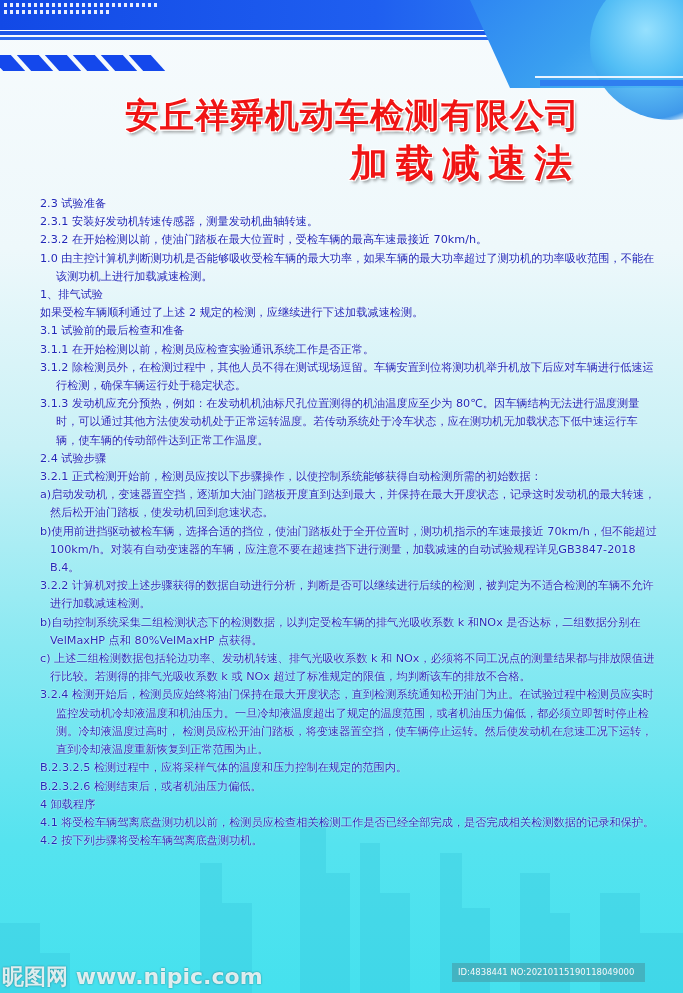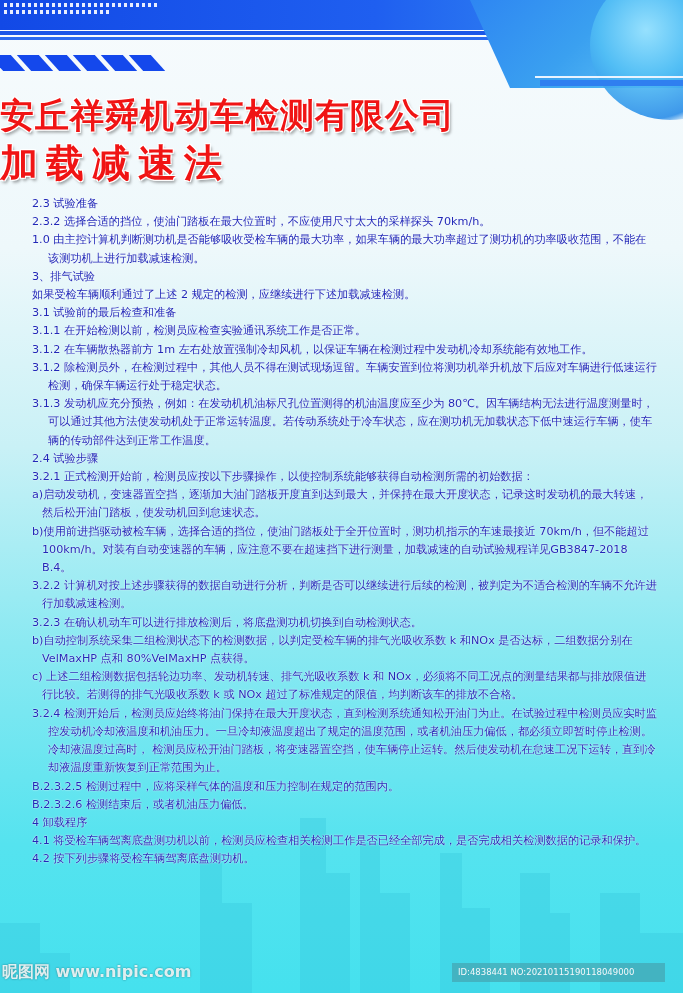--- a/index.html
+++ b/index.html
@@ -37,49 +37,49 @@
     position: absolute; left: 540px; top: 80px; width: 143px; height: 6px; background: #2f7ff0;
   }
   .hdr-line3b {
     position: absolute; left: 535px; top: 76px; width: 148px; height: 2px; background: #eaf4ff;
   }
   .stripes { position: absolute; left: 0; top: 55px; display: flex; gap: 3px; }
   .stripe { width: 22px; height: 16px; background: #1448ec; transform: skewX(42deg); margin-left: 3px; }
   .stripe:first-child { margin-left: -4px; }
 
   
-  .title-wrap { position: absolute; left: 0; top: 94px; width: 580px; text-align: left; }
+  .title-wrap { position: absolute; left: 0; top: 94px; width: 580px; text-align: right; }
   .title1, .title2 {
     color: #f01414; font-weight: bold;
     text-shadow: 1px 1px 0 #fff, -1px -1px 0 #fff, 1px -1px 0 #fff, -1px 1px 0 #fff, 2px 3px 3px rgba(0,0,0,0.35);
   }
   .title1 { font-size: 34px; letter-spacing: 1px; line-height: 42px; }
   .title2 { font-size: 38px; letter-spacing: 8px; line-height: 50px; margin-top: 2px; }
 
   
   .city { position: absolute; left: 0; bottom: 0; width: 683px; height: 200px; opacity: 0.35; }
   .city div { position: absolute; bottom: 0; background: #36c7dd; }
 
   
   .content {
     position: absolute; left: 32px; top: 195px; width: 625px;
     color: #2128b8; font-size: 11.2px; line-height: 18.2px;
     text-shadow: 0 0 1px #fff, 0 0 2px rgba(255,255,255,0.6);
   }
-  .p { white-space: normal; }
+  .p { white-space: normal; margin-left: 8px; }
   .p.indent { padding-left: 16px; text-indent: -16px; }
   .p.indent-s { padding-left: 10px; text-indent: -10px; }
 
   
   .wm-nipic {
-    position: absolute; left: 2px; top: 962px; font-size: 16px; font-weight: bold;
+    position: absolute; left: 2px; top: 962px; font-size: 22px; font-weight: bold;
     color: rgba(255,255,255,0.85); text-shadow: 0 0 2px rgba(0,0,0,0.45); letter-spacing: 0px;
   }
   .wm-id {
-    position: absolute; left: 452px; top: 963px; width: 213px; height: 19px;
+    position: absolute; left: 452px; top: 963px; width: 193px; height: 19px;
     background: rgba(70,150,160,0.55); color: #f4f8fa;
     font-family: "DejaVu Sans", sans-serif; font-size: 8.5px; line-height: 19px; padding-left: 6px;
   }
 </style>
 </head>
 <body>
 
 <div class="hdr-band">
   <div class="hdr-dots">
     <div class="row" id="dots-row1">
@@ -164,35 +164,34 @@
   <div style="left:640px;width:43px;height:60px"></div>
 </div>
 
 <div class="title-wrap">
   <div class="title1">安丘祥舜机动车检测有限公司</div>
   <div class="title2">加载减速法</div>
 </div>
 
 <div class="content">
   <div class="p">2.3 试验准备</div>
-  <div class="p">2.3.2 选择合适的挡位，使油门踏板在最大位置时，不应使用尺寸太大的采样探头 70km/h。</div>
+  <div class="p">2.3.1 安装好发动机转速传感器，测量发动机曲轴转速。</div>
+  <div class="p">2.3.2 在开始检测以前，使油门踏板在最大位置时，受检车辆的最高车速最接近 70km/h。</div>
   <div class="p indent">1.0 由主控计算机判断测功机是否能够吸收受检车辆的最大功率，如果车辆的最大功率超过了测功机的功率吸收范围，不能在该测功机上进行加载减速检测。</div>
-  <div class="p">3、排气试验</div>
+  <div class="p">1、排气试验</div>
   <div class="p">如果受检车辆顺利通过了上述 2 规定的检测，应继续进行下述加载减速检测。</div>
   <div class="p">3.1 试验前的最后检查和准备</div>
   <div class="p">3.1.1 在开始检测以前，检测员应检查实验通讯系统工作是否正常。</div>
-  <div class="p">3.1.2 在车辆散热器前方 1m 左右处放置强制冷却风机，以保证车辆在检测过程中发动机冷却系统能有效地工作。</div>
   <div class="p indent">3.1.2 除检测员外，在检测过程中，其他人员不得在测试现场逗留。车辆安置到位将测功机举升机放下后应对车辆进行低速运行检测，确保车辆运行处于稳定状态。</div>
   <div class="p indent">3.1.3 发动机应充分预热，例如：在发动机机油标尺孔位置测得的机油温度应至少为 80℃。因车辆结构无法进行温度测量时，可以通过其他方法使发动机处于正常运转温度。若传动系统处于冷车状态，应在测功机无加载状态下低中速运行车辆，使车辆的传动部件达到正常工作温度。</div>
   <div class="p">2.4 试验步骤</div>
   <div class="p">3.2.1 正式检测开始前，检测员应按以下步骤操作，以使控制系统能够获得自动检测所需的初始数据：</div>
   <div class="p indent-s">a)启动发动机，变速器置空挡，逐渐加大油门踏板开度直到达到最大，并保持在最大开度状态，记录这时发动机的最大转速，然后松开油门踏板，使发动机回到怠速状态。</div>
   <div class="p indent-s">b)使用前进挡驱动被检车辆，选择合适的挡位，使油门踏板处于全开位置时，测功机指示的车速最接近 70km/h，但不能超过 100km/h。对装有自动变速器的车辆，应注意不要在超速挡下进行测量，加载减速的自动试验规程详见GB3847-2018 B.4。</div>
   <div class="p indent-s">3.2.2 计算机对按上述步骤获得的数据自动进行分析，判断是否可以继续进行后续的检测，被判定为不适合检测的车辆不允许进行加载减速检测。</div>
-  <div class="p">3.2.3 在确认机动车可以进行排放检测后，将底盘测功机切换到自动检测状态。</div>
   <div class="p indent-s">b)自动控制系统采集二组检测状态下的检测数据，以判定受检车辆的排气光吸收系数 k 和NOx 是否达标，二组数据分别在VelMaxHP 点和 80%VelMaxHP 点获得。</div>
   <div class="p indent-s">c) 上述二组检测数据包括轮边功率、发动机转速、排气光吸收系数 k 和 NOx，必须将不同工况点的测量结果都与排放限值进行比较。若测得的排气光吸收系数 k 或 NOx 超过了标准规定的限值，均判断该车的排放不合格。</div>
   <div class="p indent">3.2.4 检测开始后，检测员应始终将油门保持在最大开度状态，直到检测系统通知松开油门为止。在试验过程中检测员应实时监控发动机冷却液温度和机油压力。一旦冷却液温度超出了规定的温度范围，或者机油压力偏低，都必须立即暂时停止检测。冷却液温度过高时， 检测员应松开油门踏板，将变速器置空挡，使车辆停止运转。然后使发动机在怠速工况下运转，直到冷却液温度重新恢复到正常范围为止。</div>
   <div class="p">B.2.3.2.5 检测过程中，应将采样气体的温度和压力控制在规定的范围内。</div>
   <div class="p">B.2.3.2.6 检测结束后，或者机油压力偏低。</div>
   <div class="p">4 卸载程序</div>
   <div class="p">4.1 将受检车辆驾离底盘测功机以前，检测员应检查相关检测工作是否已经全部完成，是否完成相关检测数据的记录和保护。</div>
   <div class="p">4.2 按下列步骤将受检车辆驾离底盘测功机。</div>
 
 </div>

